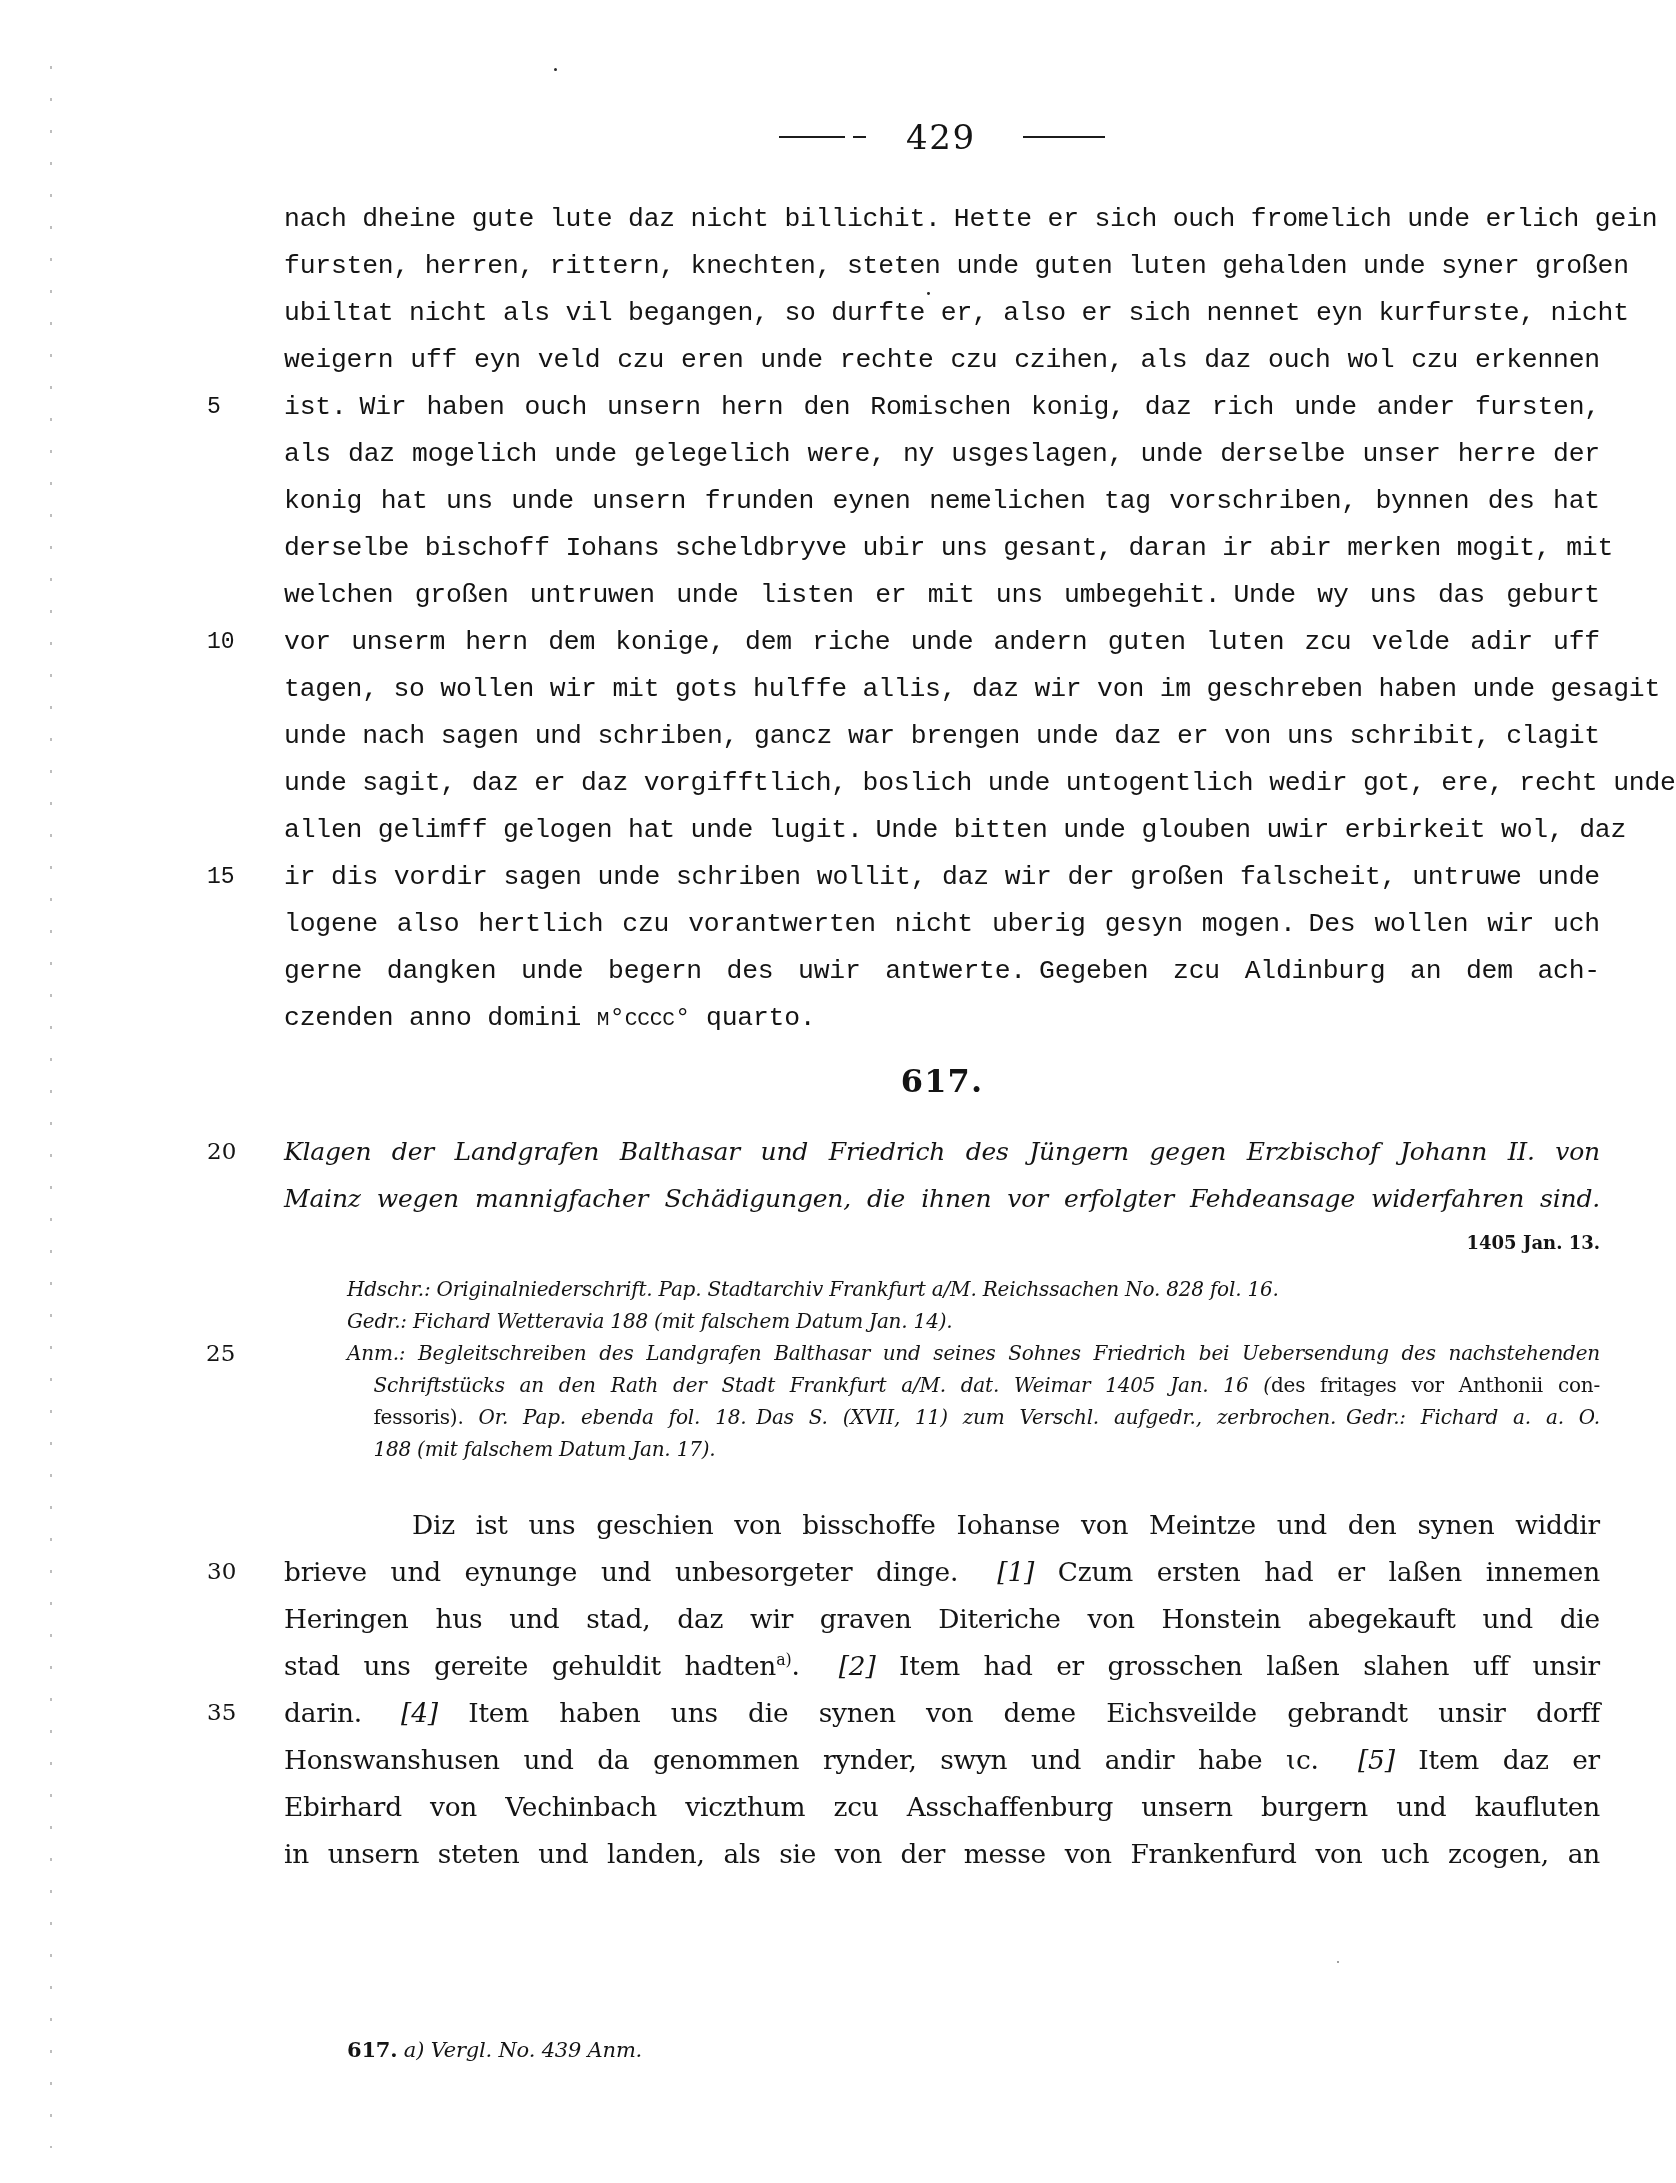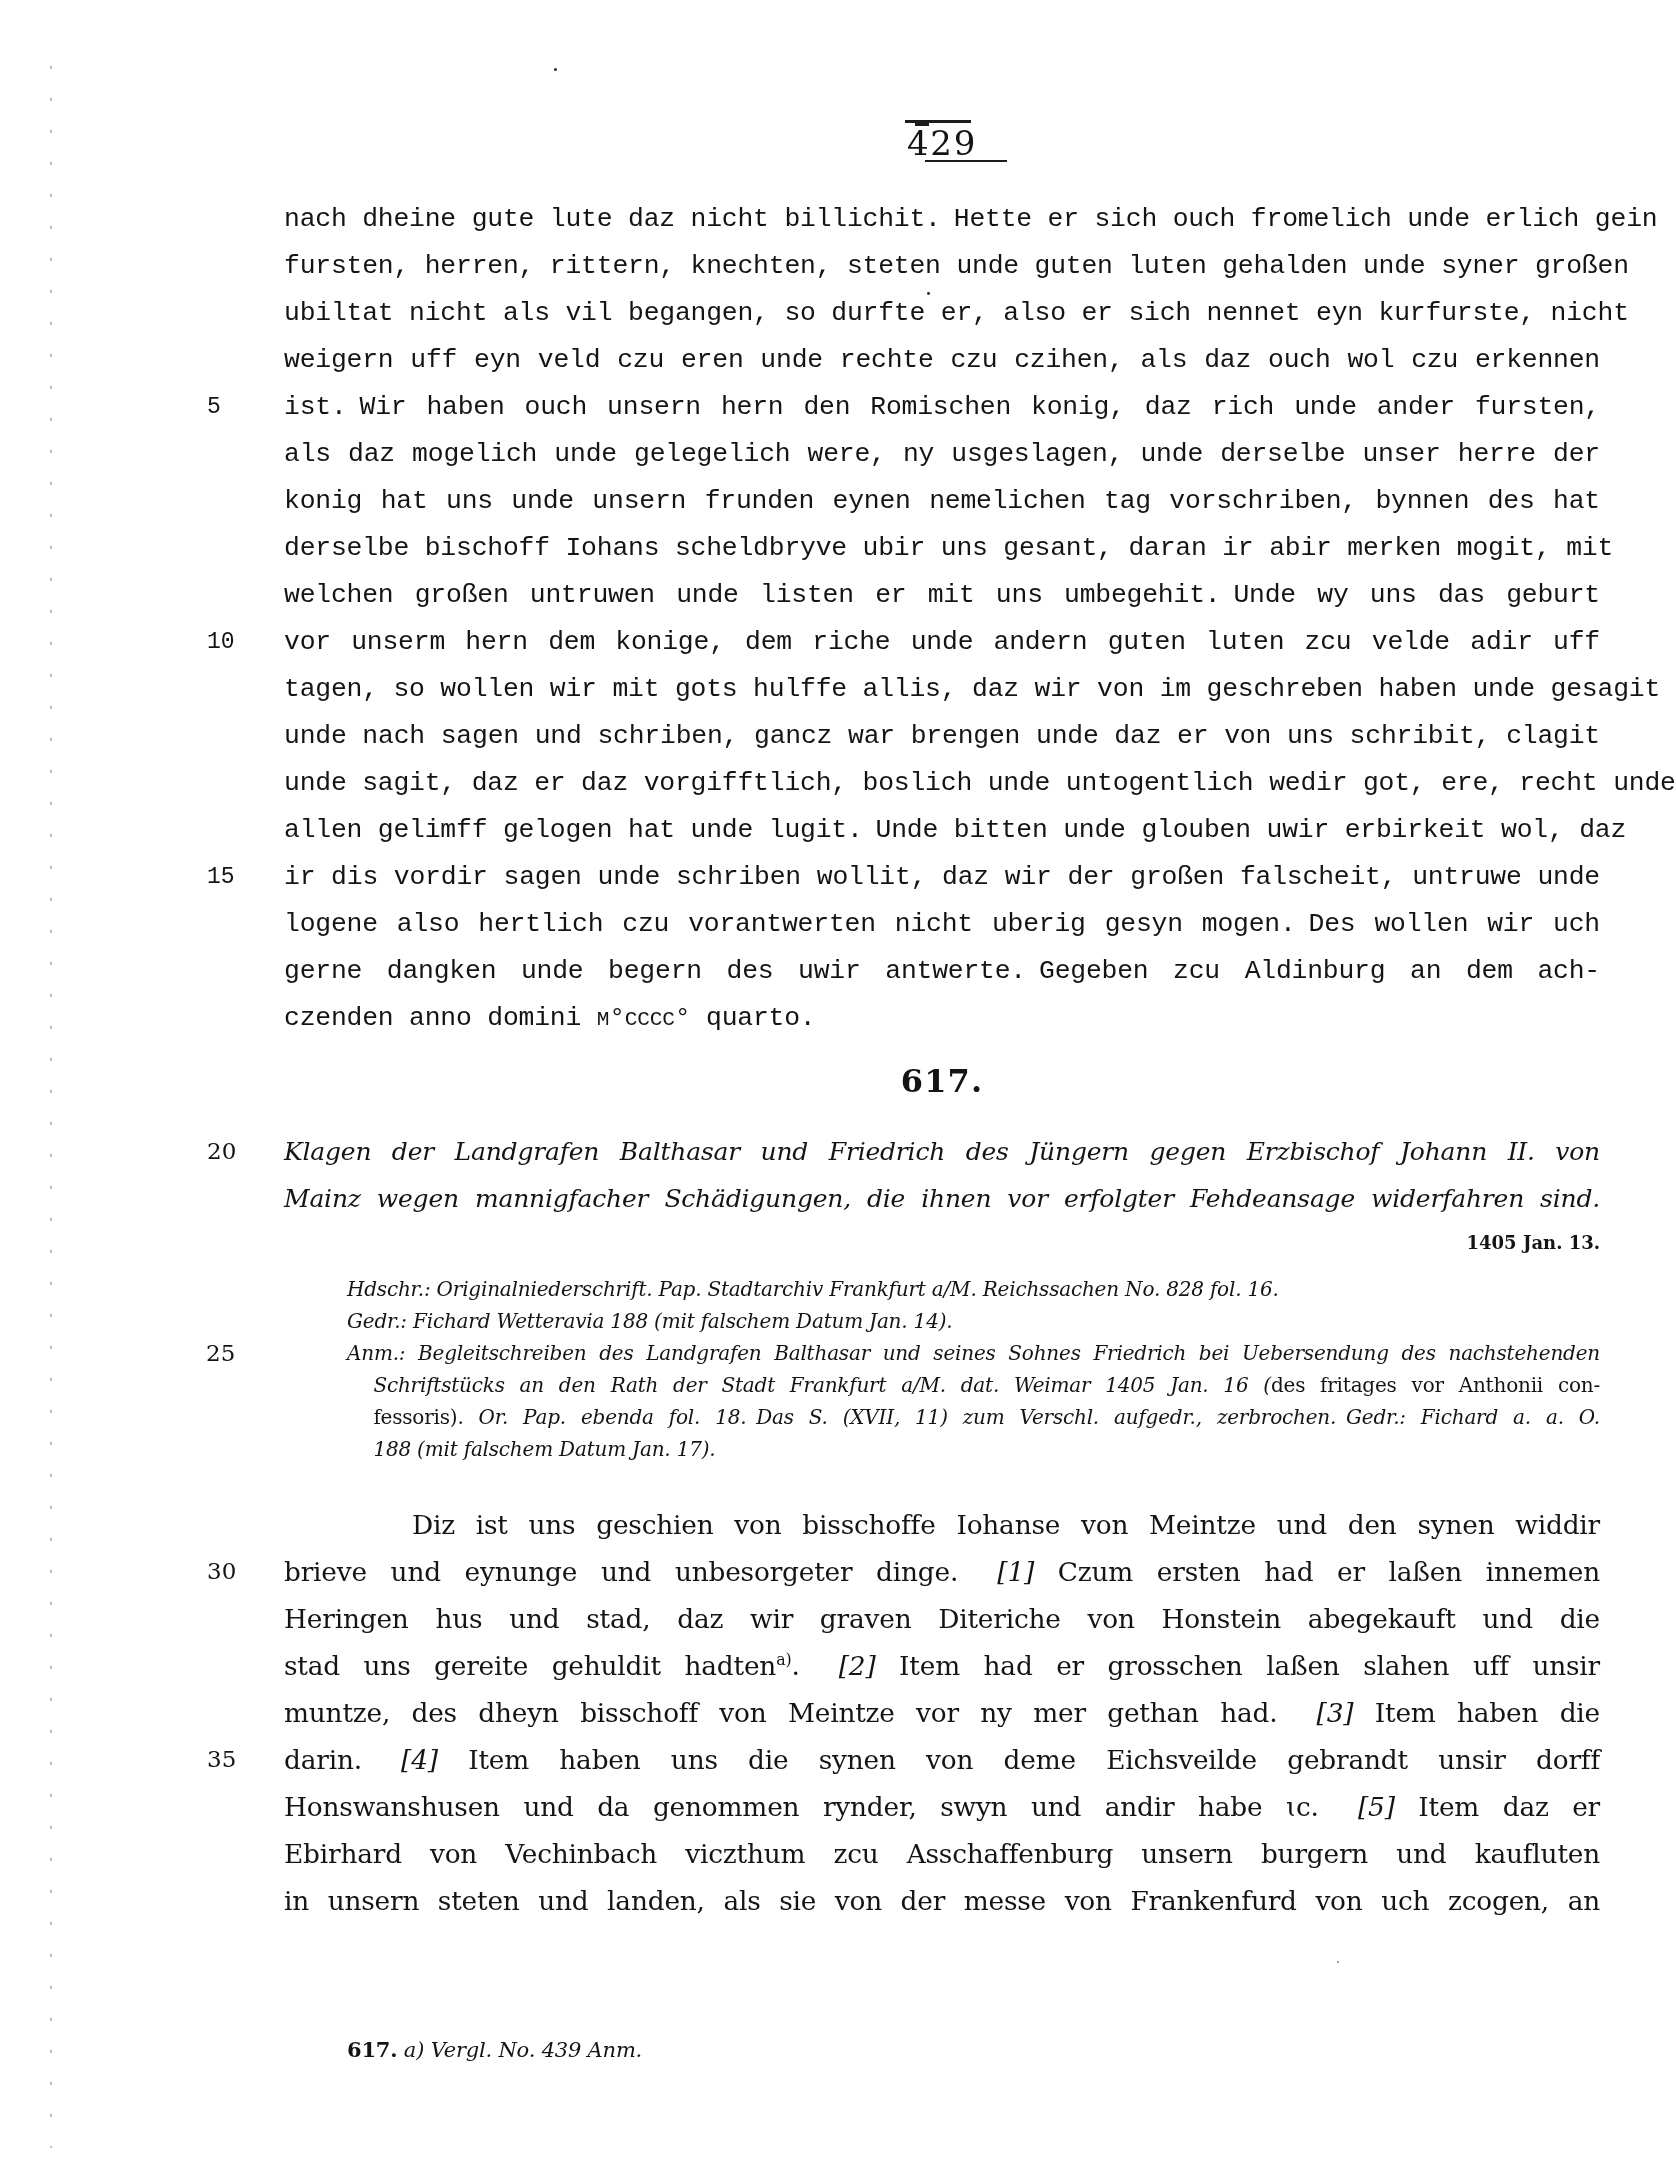--- a/index.html
+++ b/index.html
@@ -9,21 +9,21 @@
     font-family:"DejaVu Serif", serif;
   }
   .scan-edge{
     position:absolute;left:50px;top:66px;width:2.2px;height:2082px;
     background:repeating-linear-gradient(to bottom, rgba(40,40,40,.30) 0 2.8px, transparent 2.8px 32px);
   }
   .speck{position:absolute;background:#2a2a2a;border-radius:50%;}
   .print-area{position:absolute;left:284px;top:0;width:1316px;height:2183px;}
   .pageheader{
     position:absolute;top:120px;left:0;width:100%;
-    display:flex;justify-content:center;align-items:center;flex-direction:column;
+    display:flex;justify-content:center;align-items:center;
   }
   .dash{display:inline-block;height:2.8px;background:#1c1c1c;}
   .d1{width:66px;margin-right:7.7px;}
   .d2{width:13.2px;margin-right:40px;}
   .d3{width:82px;margin-left:47px;}
   .pagenum{font-size:34px;line-height:34px;letter-spacing:1.7px;}
   .block{position:absolute;left:0;width:1316px;}
   .line{
     position:relative;height:47px;line-height:47px;font-size:26.4px;
     letter-spacing:-0.2px;
@@ -110,21 +110,20 @@
         <div class="line hang"><span class="seg-i">Schriftstücks an den Rath der Stadt Frankfurt a/M. dat. Weimar 1405 Jan. 16 (</span><span>des fritages vor Anthonii con-</span></div>
         <div class="line hang"><span>fessoris). </span><span class="seg-i">Or. Pap. ebenda fol. 18. Das S. (XVII, 11) zum Verschl. aufgedr., zerbrochen. Gedr.: Fichard a. a. O.</span></div>
         <div class="line end hang"><span class="seg-i">188 (mit falschem Datum Jan. 17).</span></div>
       </div>
 
     <div class="block doctext">
         <div class="line indent"><span>Diz ist uns geschien von bisschoffe Iohanse von Meintze und den synen widdir</span></div>
         <div class="line"><span class="lineno">30</span><span>brieve und eynunge und unbesorgeter dinge.  </span><span class="seg-i">[1]</span><span> Czum ersten had er laßen innemen</span></div>
         <div class="line"><span>Heringen hus und stad, daz wir graven Diteriche von Honstein abegekauft und die</span></div>
         <div class="line"><span>stad uns gereite gehuldit hadten</span><span class="seg-sup">a)</span><span>.  </span><span class="seg-i">[2]</span><span> Item had er grosschen laßen slahen uff unsir</span></div>
-        <div class="line"><span>muntze, des dheyn bisschoff von Meintze vor ny mer gethan had.  </span><span class="seg-i">[3]</span><span> Item haben die</span></div>
         <div class="line"><span class="lineno">35</span><span>darin.  </span><span class="seg-i">[4]</span><span> Item haben uns die synen von deme Eichsveilde gebrandt unsir dorff</span></div>
         <div class="line"><span>Honswanshusen und da genommen rynder, swyn und andir habe ɩc.  </span><span class="seg-i">[5]</span><span> Item daz er</span></div>
         <div class="line"><span>Ebirhard von Vechinbach viczthum zcu Asschaffenburg unsern burgern und kaufluten</span></div>
         <div class="line"><span>in unsern steten und landen, als sie von der messe von Frankenfurd von uch zcogen, an</span></div>
       </div>
 
     <div class="block footnote">
         <div class="line end"><span class="seg-b">617.</span><span> </span><span class="seg-i">a) Vergl. No. 439 Anm.</span></div>
       </div>
 

